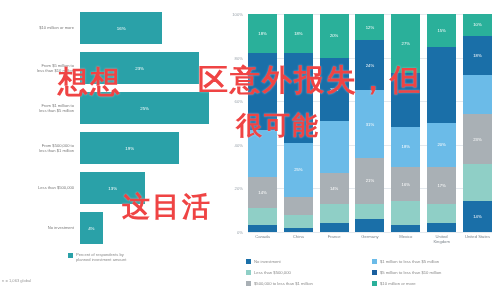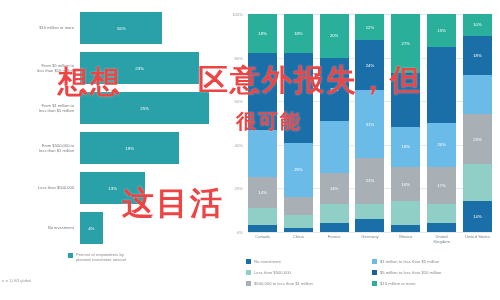--- a/index.html
+++ b/index.html
@@ -54,22 +54,22 @@
   .overlay{position:absolute;inset:0;pointer-events:none;}
   .ov-line{
     position:absolute;color:#ef4444;font-weight:bold;
     font-family:"DejaVu Sans", sans-serif;
     letter-spacing:2px;
     text-shadow:0 0 2px rgba(255,255,255,0.45);
   }
   .ov1{left:58px;top:62px;font-size:30px;}
   .ov2{left:198px;top:60px;font-size:30px;font-family:Liberation Mono, monospace;}
   .ov3{left:36px;top:110px;font-size:30px;}
-  .ov4{left:236px;top:108px;font-size:20px;}
-  .ov5{left:122px;top:182px;font-size:32px;}
+  .ov4{left:236px;top:108px;font-size:26px;}
+  .ov5{left:122px;top:188px;font-size:28px;}
 </style>
 </head>
 <body>
 
 <div class="wrap">
 
   <div class="left-chart">
     <div class="lc-rows">
 
       <div class="lc-row">

